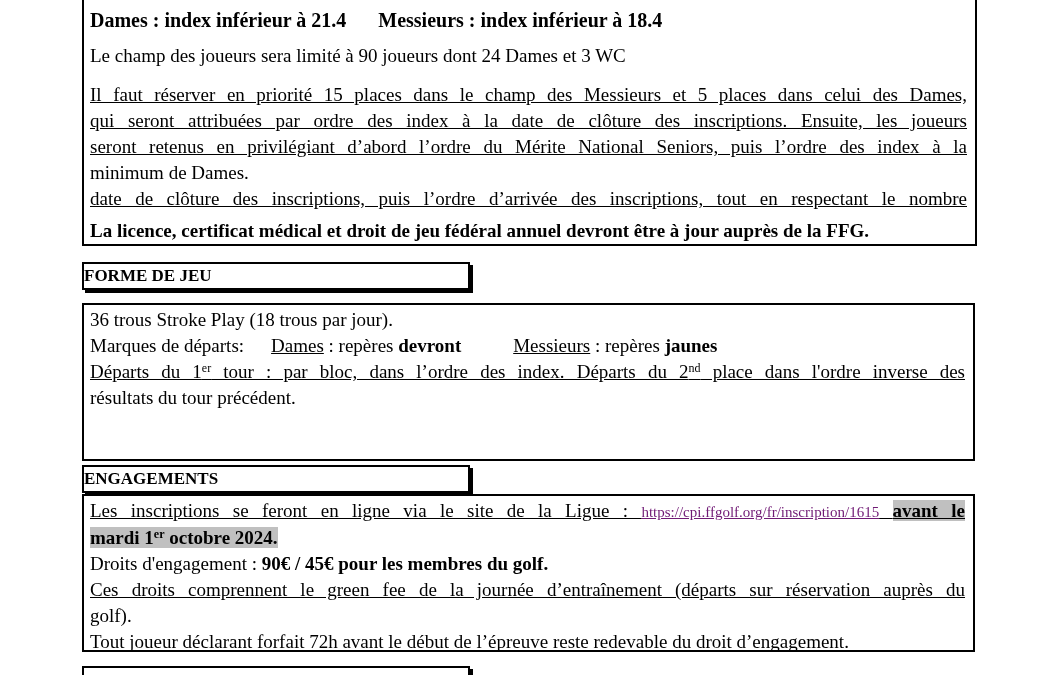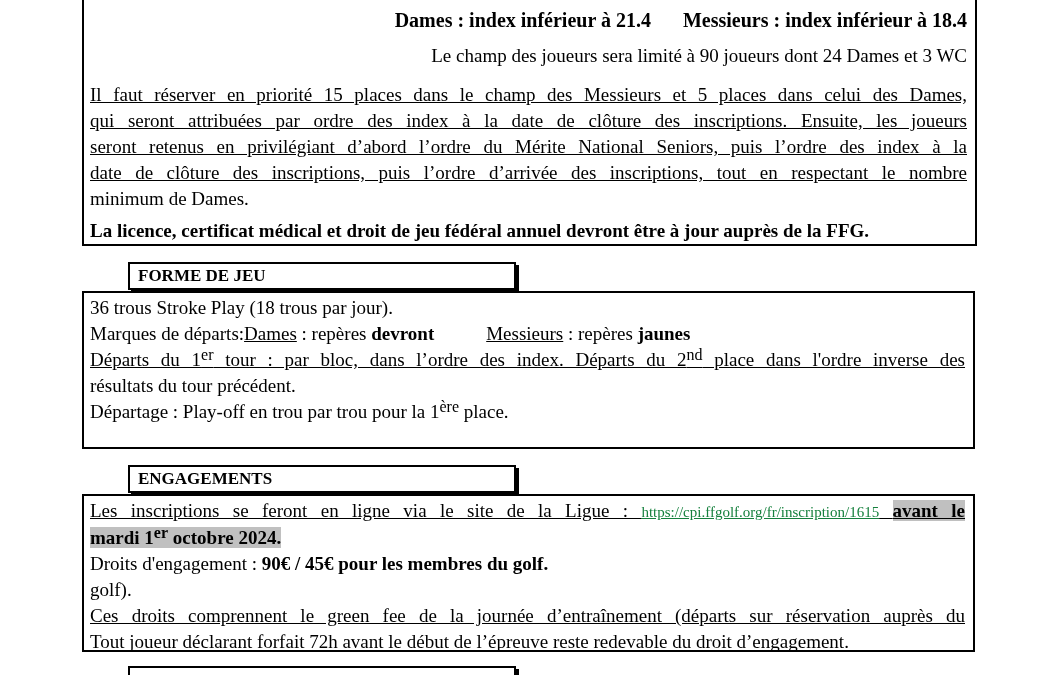--- a/index.html
+++ b/index.html
@@ -14,119 +14,115 @@
     color: #000000;
     font-size: 19px;
   }
   .outer-box {
     position: absolute;
     left: 82px; top: -14px;
     width: 895px; height: 260px;
     border: 2px solid #000;
     padding: 0 8px 0 6px;
   }
-  .center-line { text-align: right; line-height: 24px; }
+  .center-line { text-align: left; line-height: 24px; }
   .bold { font-weight: bold; }
   .index-line { margin-top: 20px; font-size: 20px; }
   .index-line .gap { margin-left: 32px; }
   .field-line { margin-top: 12px; }
   .para { margin-top: 14px; }
   .jline, .line { line-height: 26px; }
   .fill { text-align: justify; text-align-last: justify; text-decoration: underline; }
   .licence-line { margin-top: 6px; line-height: 26px; }
   .section-header {
     position: absolute;
     left: 82px;
     width: 388px; height: 28px;
     border: 2px solid #000;
     background: #ffffff;
     box-shadow: 3px 3px 0 0 #000;
     font-weight: bold;
     font-size: 17px;
     line-height: 24px;
-    padding-left: 8px;
+    padding-left: 0;
     z-index: 2;
-    margin-left: 46px;
   }
   .content-box {
     position: absolute;
     left: 82px;
     width: 893px; height: 158px;
     border: 2px solid #000;
     padding: 2px 8px 0 6px;
     background: #ffffff;
     z-index: 1;
   }
   .hdr-forme { top: 262px; }
-  .box-forme { top: 291px; }
+  .box-forme { top: 303px; }
   .hdr-eng { top: 465px; }
   .box-eng { top: 494px; }
   .hdr-next { top: 666px; height: 30px; }
-  sup.sp { font-size: 16px; vertical-align: 6px; line-height: 0; }
+  sup.sp { font-size: 12px; vertical-align: 6px; line-height: 0; }
   .ul { text-decoration: underline; }
-  .tab-dames { }
+  .tab-dames { margin-left: 27px; }
   .tab-messieurs { margin-left: 52px; text-align: right; }
   a.link {
-    color: #15803d;
+    color: #701a75;
     text-decoration: underline;
     font-size: 15px;
     cursor: pointer;
   }
   .hl { background: #C0C0C0; font-weight: bold; }
 </style>
 </head>
 <body>
 
 <div class="page">
 
   <div class="outer-box">
     <div class="center-line bold index-line">
       <span>Dames : index inférieur à 21.4</span><span class="gap">Messieurs : index inférieur à 18.4</span>
     </div>
     <div class="center-line field-line">Le champ des joueurs sera limité à 90 joueurs dont 24 Dames et 3 WC</div>
     <div class="para">
       <div class="jline fill">Il faut réserver en priorité 15 places dans le champ des Messieurs et 5 places dans celui des Dames,</div>
       <div class="jline fill">qui seront attribuées par ordre des index à la date de clôture des inscriptions. Ensuite, les joueurs</div>
       <div class="jline fill">seront retenus en privilégiant d’abord l’ordre du Mérite National Seniors, puis l’ordre des index à la</div>
+      <div class="jline">minimum de Dames.</div>
       <div class="jline fill">date de clôture des inscriptions, puis l’ordre d’arrivée des inscriptions, tout en respectant le nombre</div>
-      <div class="jline">minimum de Dames.</div>
     </div>
     <div class="bold licence-line">La licence, certificat médical et droit de jeu fédéral annuel devront être à jour auprès de la FFG.</div>
   </div>
 
   <div class="section-header hdr-forme">
     <span>FORME DE JEU</span>
   </div>
   <div class="content-box box-forme">
     <div class="line">36 trous Stroke Play (18 trous par jour).</div>
     <div class="line">
       <span>Marques de départs:</span><span class="ul tab-dames">Dames</span><span> : repères </span><b>devront</b><span class="ul tab-messieurs">Messieurs</span><span> : repères </span><b>jaunes</b>
     </div>
     <div class="line fill">
       <span>Départs du 1</span><sup class="sp">er</sup><span> tour : par bloc, dans l’ordre des index. Départs du 2</span><sup class="sp">nd</sup><span> place dans l'ordre inverse des</span>
     </div>
     <div class="line">résultats du tour précédent.</div>
-    <div class="line">
-      <span>Départage : Play-off en trou par trou pour la 1</span><sup class="sp">ère</sup><span> place.</span>
-    </div>
   </div>
 
   <div class="section-header hdr-eng">
     <span>ENGAGEMENTS</span>
   </div>
   <div class="content-box box-eng">
     <div class="line fill">
       <span>Les inscriptions se feront en ligne via le site de la Ligue : </span><a class="link">https://cpi.ffgolf.org/fr/inscription/1615</a> <span class="hl">avant le</span>
     </div>
     <div class="line">
       <span class="hl"><span>mardi 1</span><sup class="sp">er</sup><span> octobre 2024.</span></span>
     </div>
     <div class="line">
       <span>Droits d'engagement : </span><b>90€ / 45€ pour les membres du golf.</b>
     </div>
+    <div class="line fill">Ces droits comprennent le green fee de la journée d’entraînement (départs sur réservation auprès du</div>
     <div class="line">golf).</div>
-    <div class="line fill">Ces droits comprennent le green fee de la journée d’entraînement (départs sur réservation auprès du</div>
     <div class="line">Tout joueur déclarant forfait 72h avant le début de l’épreuve reste redevable du droit d’engagement.</div>
   </div>
 
   <div class="section-header hdr-next"></div>
 
 </div>
 
 </body></html>

